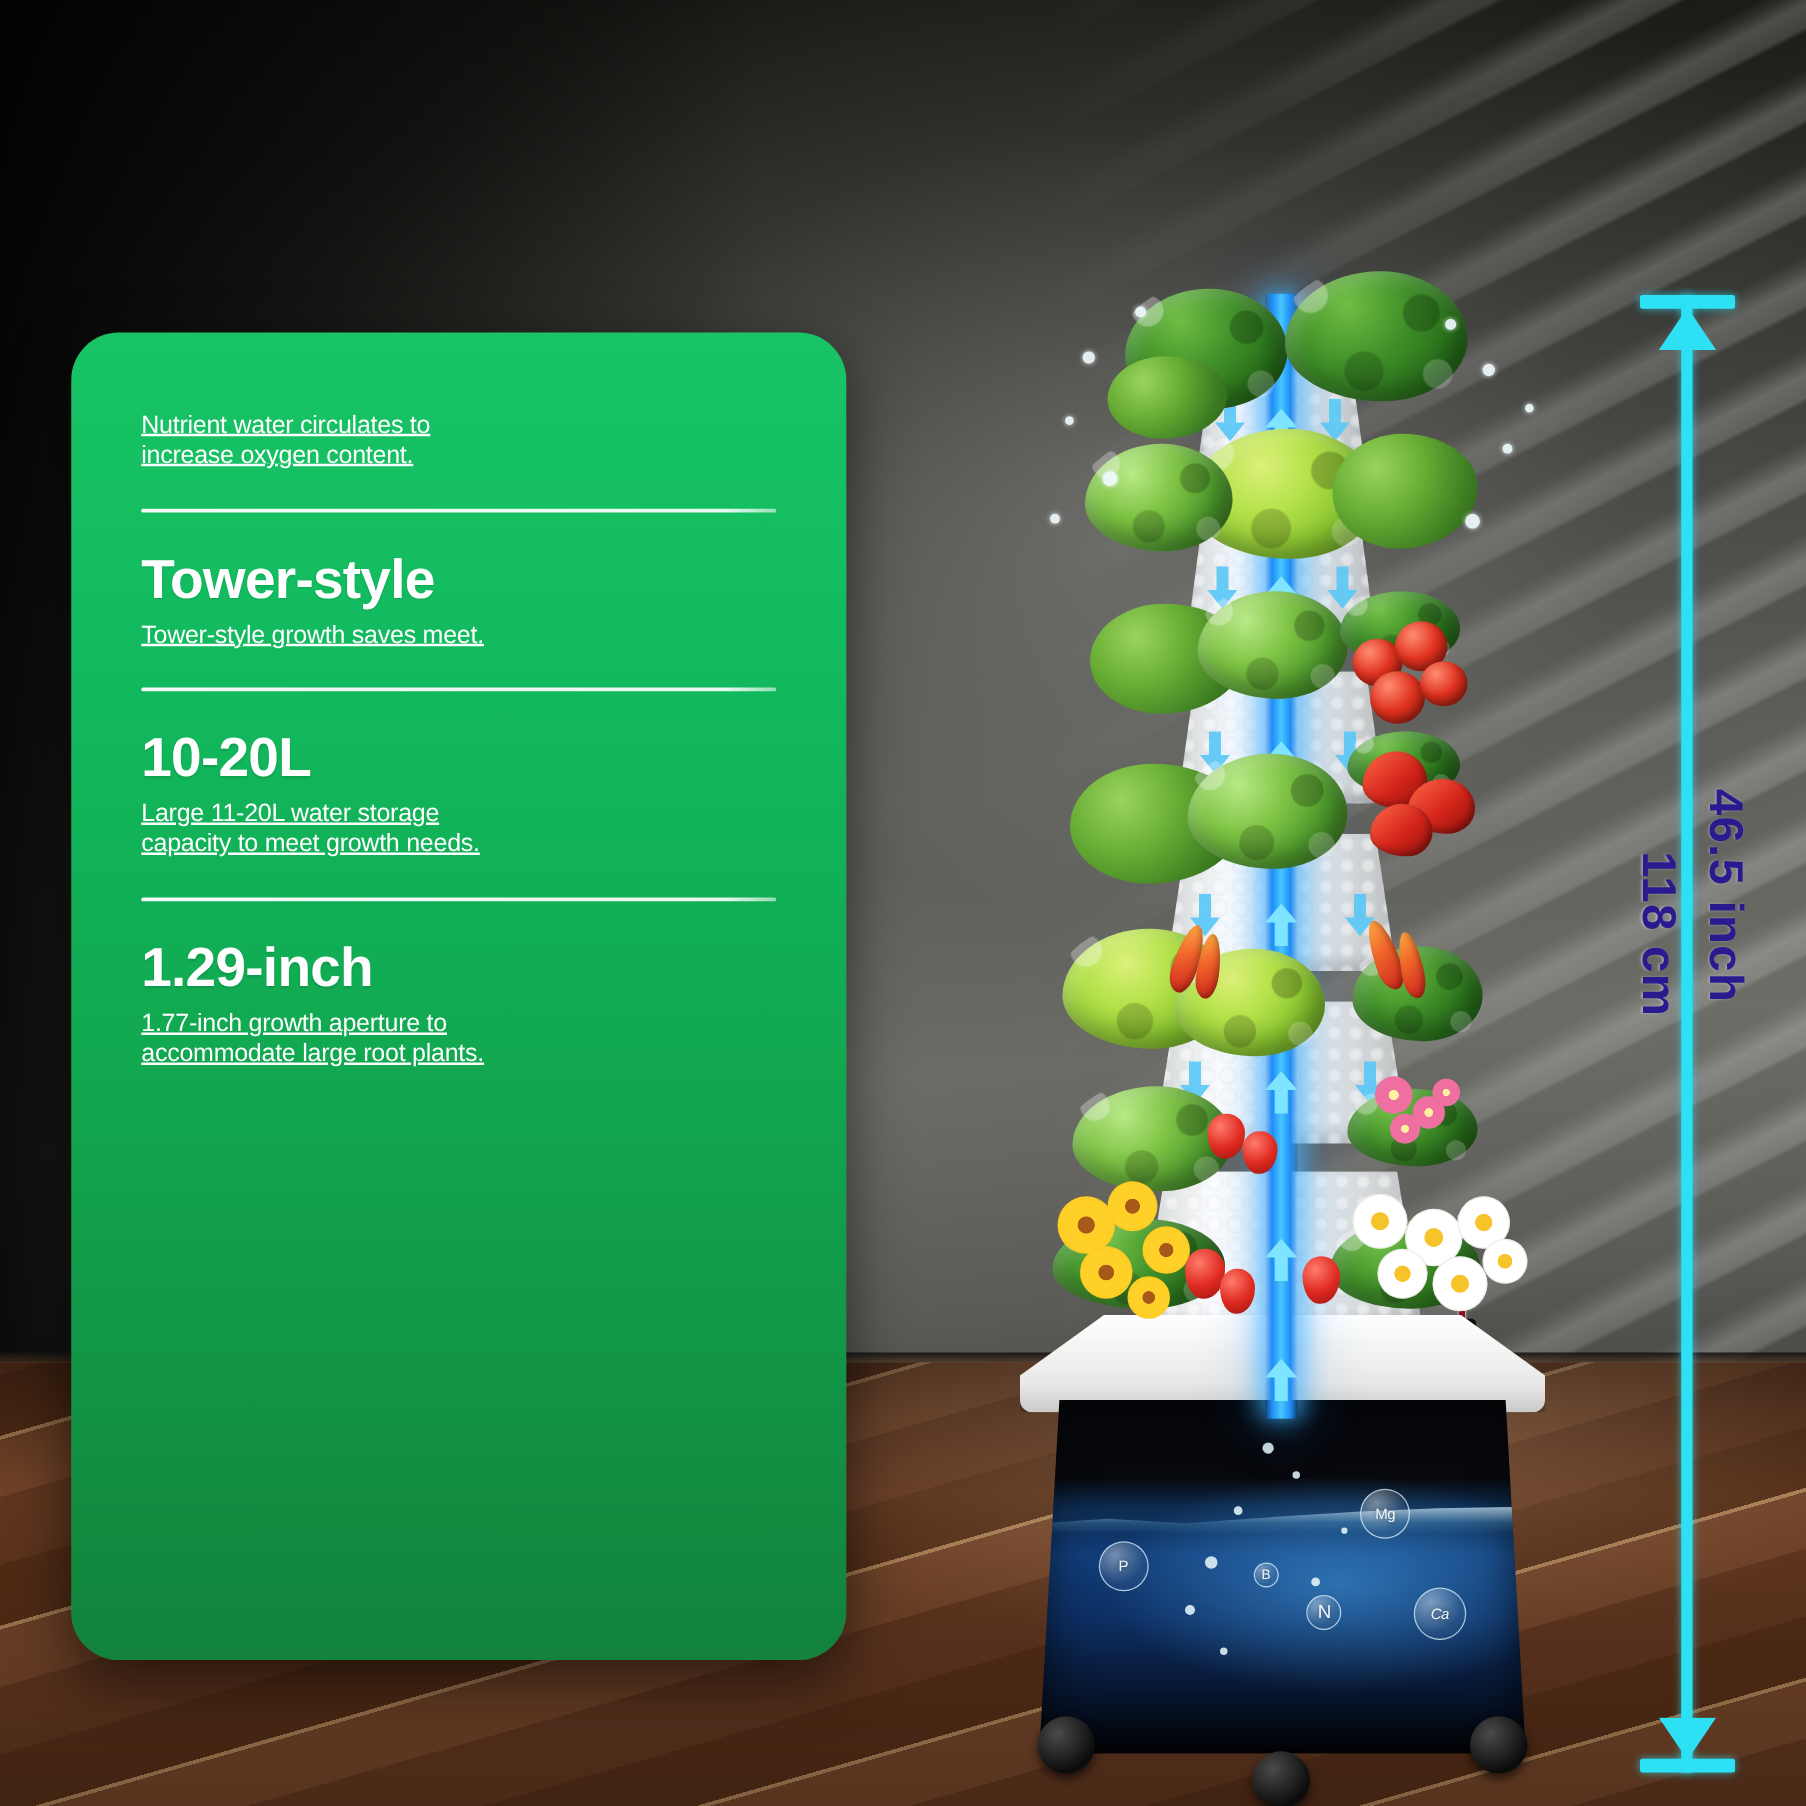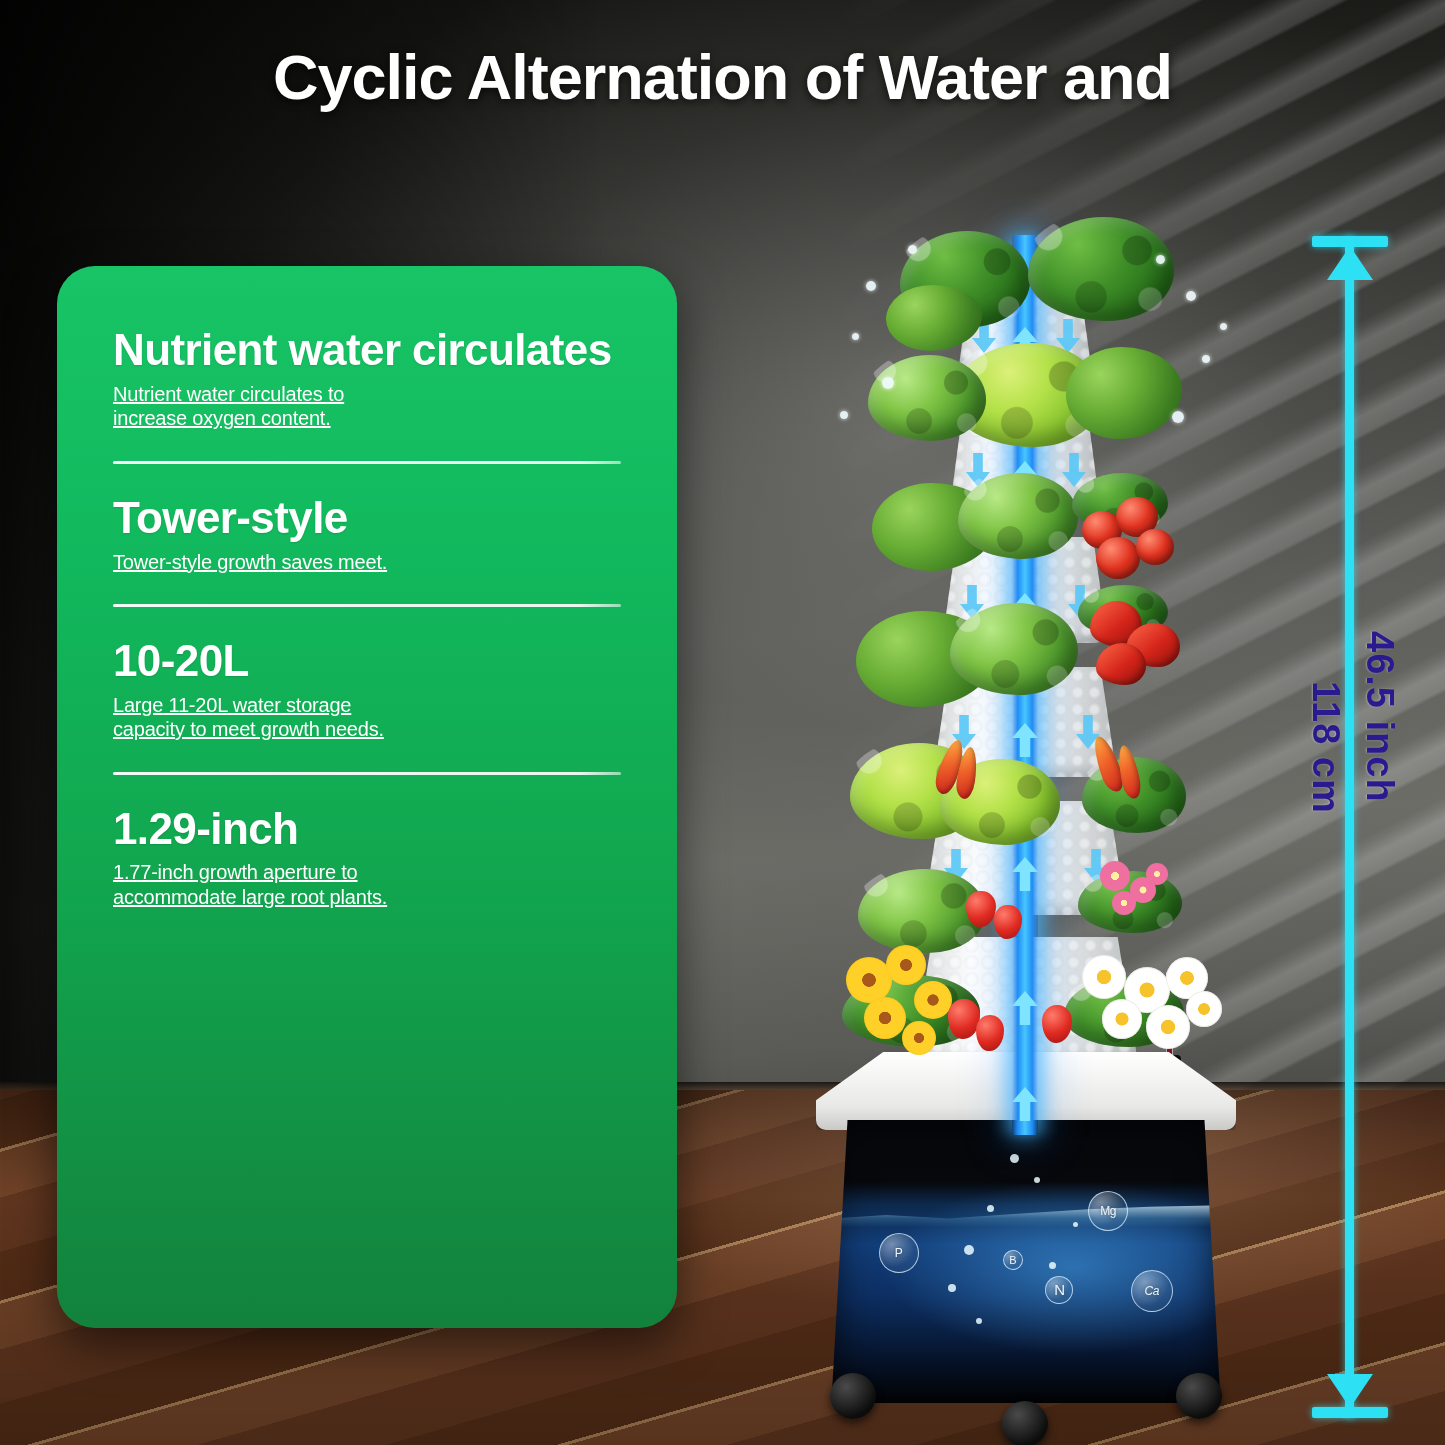--- a/index.html
+++ b/index.html
@@ -275,27 +275,25 @@
 <div id="scene">
   <div class="wall"></div>
   <div class="blinds"></div>
   <div class="wall-vignette"></div>
   <div class="baseboard"></div>
   <div class="floor"></div>
   <div class="floor-sheen"></div>
 </div>
 
 <div id="title">
-  <span>Cyclic Alternation of Water and</span>
 </div>
 
 <div id="feature-card">
 
   <div class="feature">
-    <div class="f-title sp-1">Nutrient water circulates</div>
     <div class="f-desc">Nutrient water circulates  to
 increase oxygen content.</div>
     <div class="f-div"></div>
   </div>
 
   <div class="feature">
     <div class="f-title sp-2">Tower-style</div>
     <div class="f-desc">Tower-style growth saves meet.</div>
     <div class="f-div"></div>
   </div>

